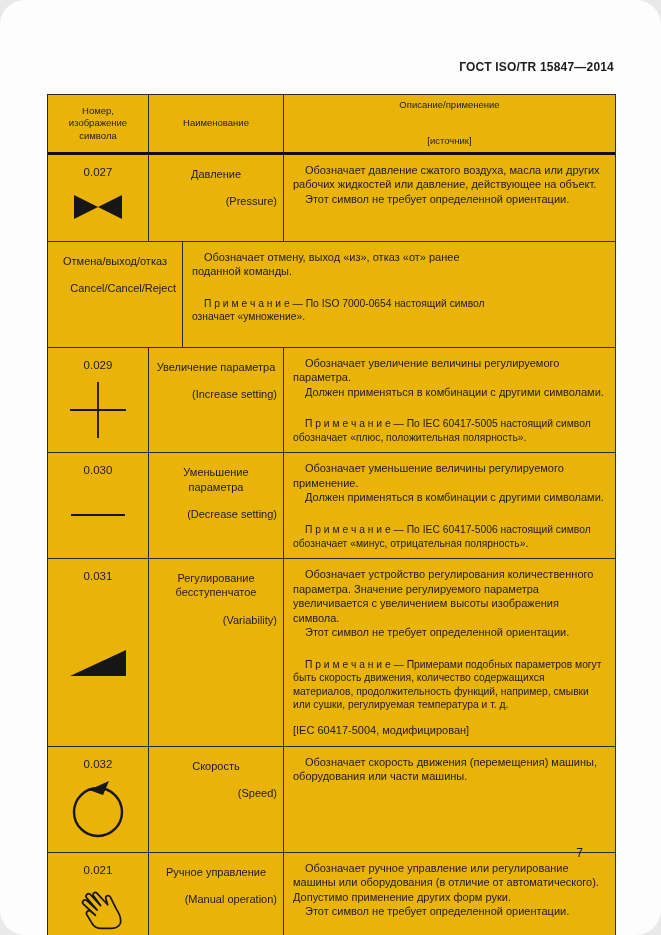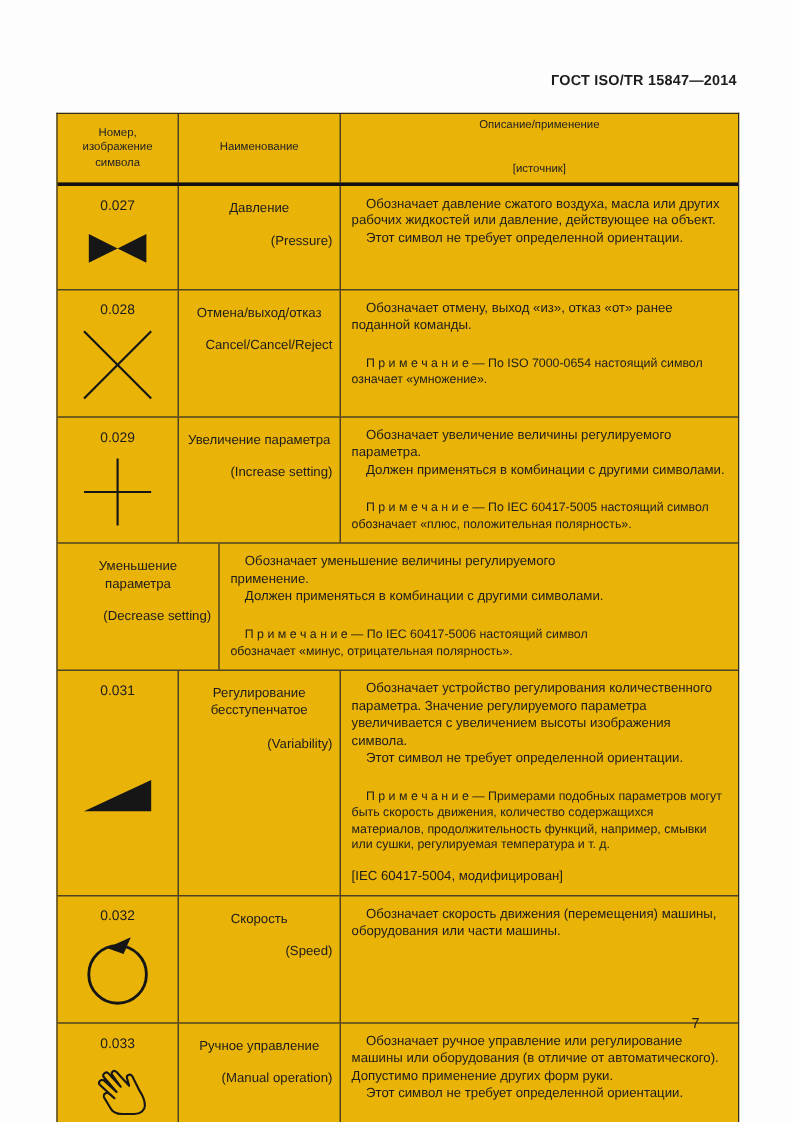--- a/index.html
+++ b/index.html
@@ -5,20 +5,21 @@
   html, body { margin: 0; padding: 0; background: #e9e9e9; }
   .page {
     position: relative;
     width: 661px;
     height: 935px;
     margin: 0 auto;
     background: #fdfdfd;
     font-family: "Liberation Sans", sans-serif;
     color: #1c1c1c;
     overflow: hidden;
+    border-radius: 25px;
   }
   .doc-header {
     position: absolute;
     top: 60px;
     right: 47px;
     font-size: 12px;
     font-weight: bold;
     letter-spacing: 0.2px;
   }
   .sym-table {
@@ -110,28 +111,20 @@
         <div>Давление</div>
         <div class="name-en">(Pressure)</div>
       </div>
       <div class="cell col-desc cell-desc">
         <p>Обозначает давление сжатого воздуха, масла или других рабочих жидкостей или давление, действующее на объект.</p>
         <p>Этот символ не требует определенной ориентации.</p>
       </div>
     </div>
 
     <div class="trow" style="min-height:105px">
-      <div class="cell col-num cell-num">
-        <div class="sym-number">0.028</div>
-        <div class="sym-wrap">
-          <svg width="62" height="62" viewBox="0 0 62 62">
-            <path class="stroke-icon" stroke-width="1.8" d="M3,3 L59,59 M59,3 L3,59"></path>
-          </svg>
-        </div>
-      </div>
       <div class="cell col-name cell-name">
         <div>Отмена/выход/отказ</div>
         <div class="name-en">Cancel/Cancel/Reject</div>
       </div>
       <div class="cell col-desc cell-desc">
         <p>Обозначает отмену, выход «из», отказ «от» ранее поданной команды.</p>
         <p class="note">П р и м е ч а н и е — По ISO 7000-0654 настоящий символ означает «умножение».</p>
       </div>
     </div>
 
@@ -149,20 +142,28 @@
         <div class="name-en">(Increase setting)</div>
       </div>
       <div class="cell col-desc cell-desc">
         <p>Обозначает увеличение величины регулируемого параметра.</p>
         <p>Должен применяться в комбинации с другими символами.</p>
         <p class="note">П р и м е ч а н и е — По IEC 60417-5005 настоящий символ обозначает «плюс, положительная полярность».</p>
       </div>
     </div>
 
     <div class="trow" style="min-height:80px">
+      <div class="cell col-num cell-num">
+        <div class="sym-number">0.030</div>
+        <div class="sym-wrap">
+          <svg width="58" height="14" viewBox="0 0 58 14">
+            <path class="stroke-icon" stroke-width="2" d="M2,7 L56,7"></path>
+          </svg>
+        </div>
+      </div>
       <div class="cell col-name cell-name">
         <div>Уменьшение параметра</div>
         <div class="name-en">(Decrease setting)</div>
       </div>
       <div class="cell col-desc cell-desc">
         <p>Обозначает уменьшение величины регулируемого применение.</p>
         <p>Должен применяться в комбинации с другими символами.</p>
         <p class="note">П р и м е ч а н и е — По IEC 60417-5006 настоящий символ обозначает «минус, отрицательная полярность».</p>
       </div>
     </div>
@@ -202,21 +203,21 @@
         <div>Скорость</div>
         <div class="name-en">(Speed)</div>
       </div>
       <div class="cell col-desc cell-desc">
         <p>Обозначает скорость движения (перемещения) машины, оборудования или части машины.</p>
       </div>
     </div>
 
     <div class="trow" style="min-height:95px; border-bottom:none">
       <div class="cell col-num cell-num">
-        <div class="sym-number">0.033</div>
+        <div class="sym-number">0.021</div>
         <div class="sym-wrap">
           <svg width="56" height="42" viewBox="0 0 64 46">
             <path class="stroke-icon" stroke-width="2" stroke-linejoin="round" stroke-linecap="round" d="M58,36 C58,40 54,44 48,44 L36,44 C31,44 27,42 25,38 L19,28 C18,26 20,23 23,24 L29,29 L15,16 C13,14 16,10 19,12 L31,23 L19,9 C17,7 20,3 23,5 L35,18 L27,7 C25,5 28,1 31,4 L43,17 L41,10 C40,7 44,5 46,8 L53,22 C57,28 58,32 58,36 Z"></path>
           </svg>
         </div>
       </div>
       <div class="cell col-name cell-name">
         <div>Ручное управление</div>
         <div class="name-en">(Manual operation)</div>
       </div>

